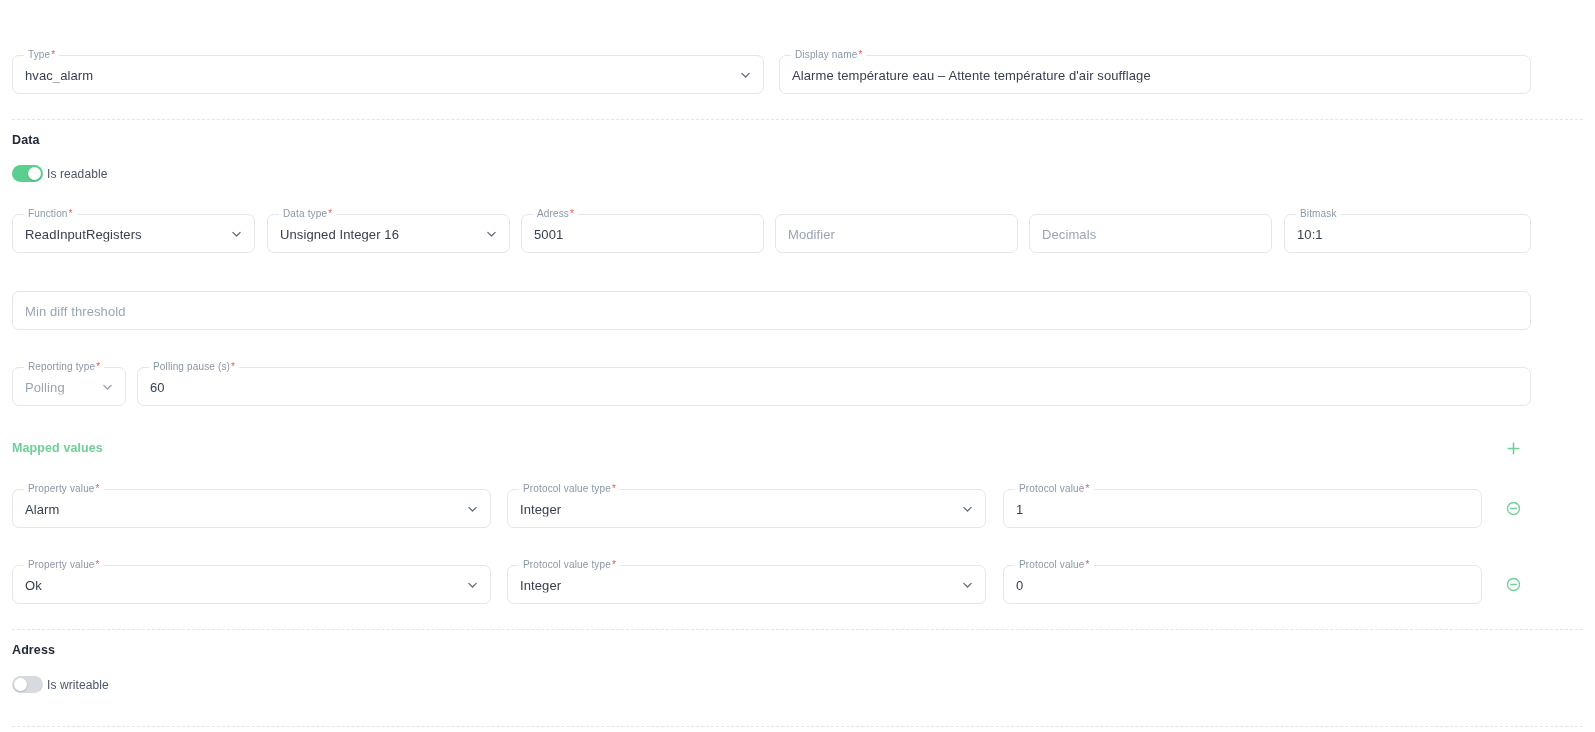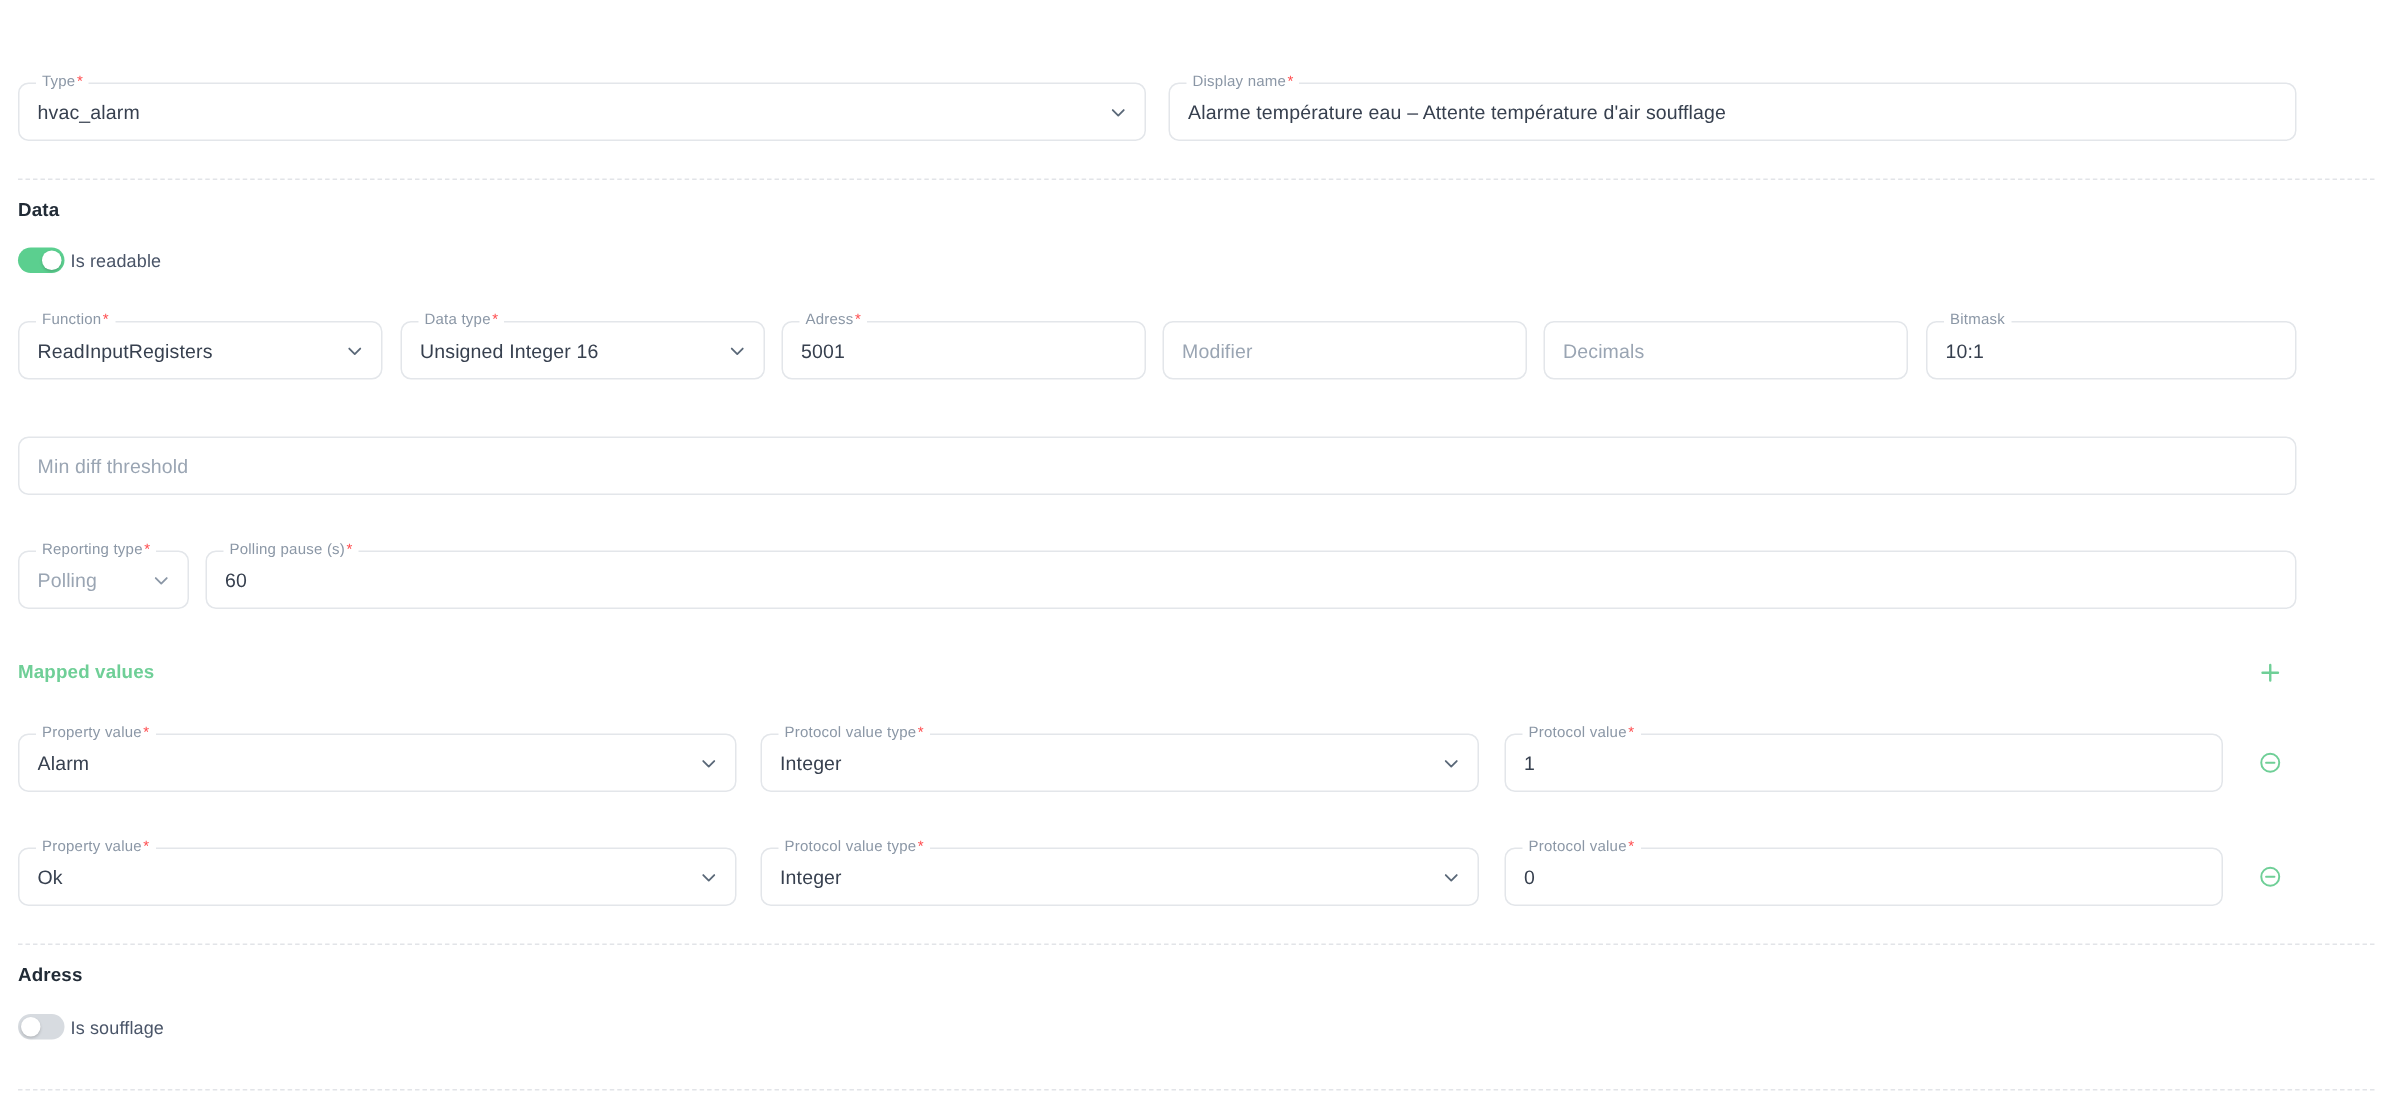--- a/index.html
+++ b/index.html
@@ -272,18 +272,18 @@
   </button>
 
   <div class="divider" style="top:629px;"></div>
 
   <div class="section-title" style="left:12px; top:643px;">Adress</div>
 
   <div class="toggle-row" style="left:12px; top:676px;">
     <div class="toggle off">
       <span class="knob"></span>
     </div>
-    <span class="toggle-label">Is soufflage</span>
+    <span class="toggle-label">Is writeable</span>
   </div>
 
   <div class="divider" style="top:726px;"></div>
 
 </div>
 
 </body></html>

